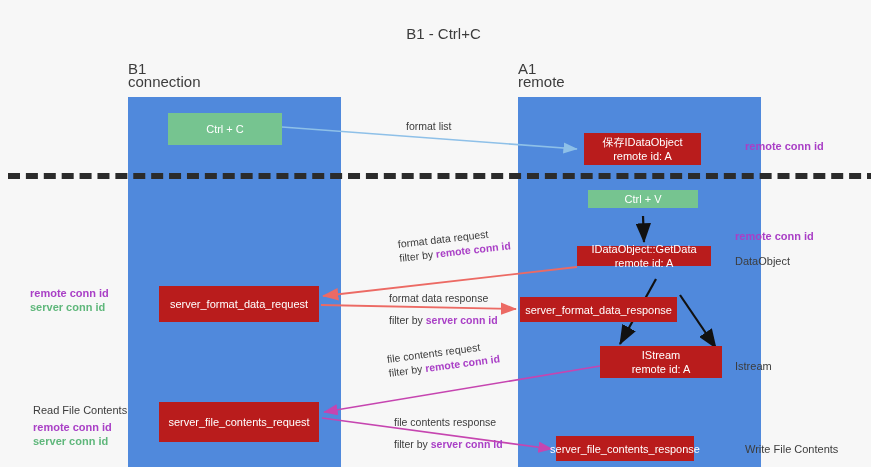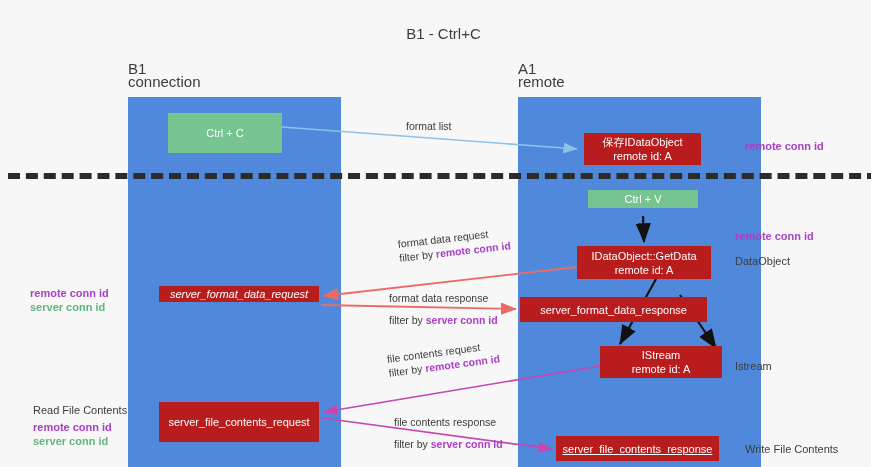--- a/index.html
+++ b/index.html
@@ -43,29 +43,29 @@
     box-sizing:border-box;
     display:flex;flex-direction:column;
     align-items:center;justify-content:center;
     font-size:11px;line-height:14px;
     color:#ffffff;text-align:center;
     padding:2px 6px;
   }
   .node.green{background:#76C490;}
   .node.orange{background:#b91c1c;}
 
-  #n-ctrlc{left:160px;top:95px;width:114px;height:40px;}
+  #n-ctrlc{left:160px;top:95px;width:114px;height:32px;}
   #n-save{left:576px;top:115px;width:117px;height:32px;}
   #n-ctrlv{left:580px;top:172px;width:110px;height:18px;}
-  #n-getdata{left:569px;top:228px;width:134px;height:33px;}
-  #n-fmtreq{left:151px;top:268px;width:160px;height:16px;font-style:italic;}
-  #n-fmtresp{left:512px;top:279px;width:187px;height:25px;}
+  #n-getdata{left:569px;top:228px;width:134px;height:20px;}
+  #n-fmtreq{left:151px;top:268px;width:160px;height:36px;}
+  #n-fmtresp{left:512px;top:279px;width:157px;height:25px;}
   #n-istream{left:592px;top:328px;width:122px;height:32px;}
   #n-filereq{left:151px;top:384px;width:160px;height:40px;}
-  #n-fileresp{left:548px;top:418px;width:163px;height:25px;text-decoration:underline;}
+  #n-fileresp{left:548px;top:418px;width:138px;height:25px;}
 
   
   .side{font-size:11px;line-height:14px;}
   .bold{font-weight:bold;}
   .purple{color:#A93FC6;}
   .green-t{color:#5FB77B;}
   .dark{color:#3c3c3c;}
 
   #lbl-remote-top{left:737px;top:121px;}
   #lbl-remote-mid{left:727px;top:211px;}

